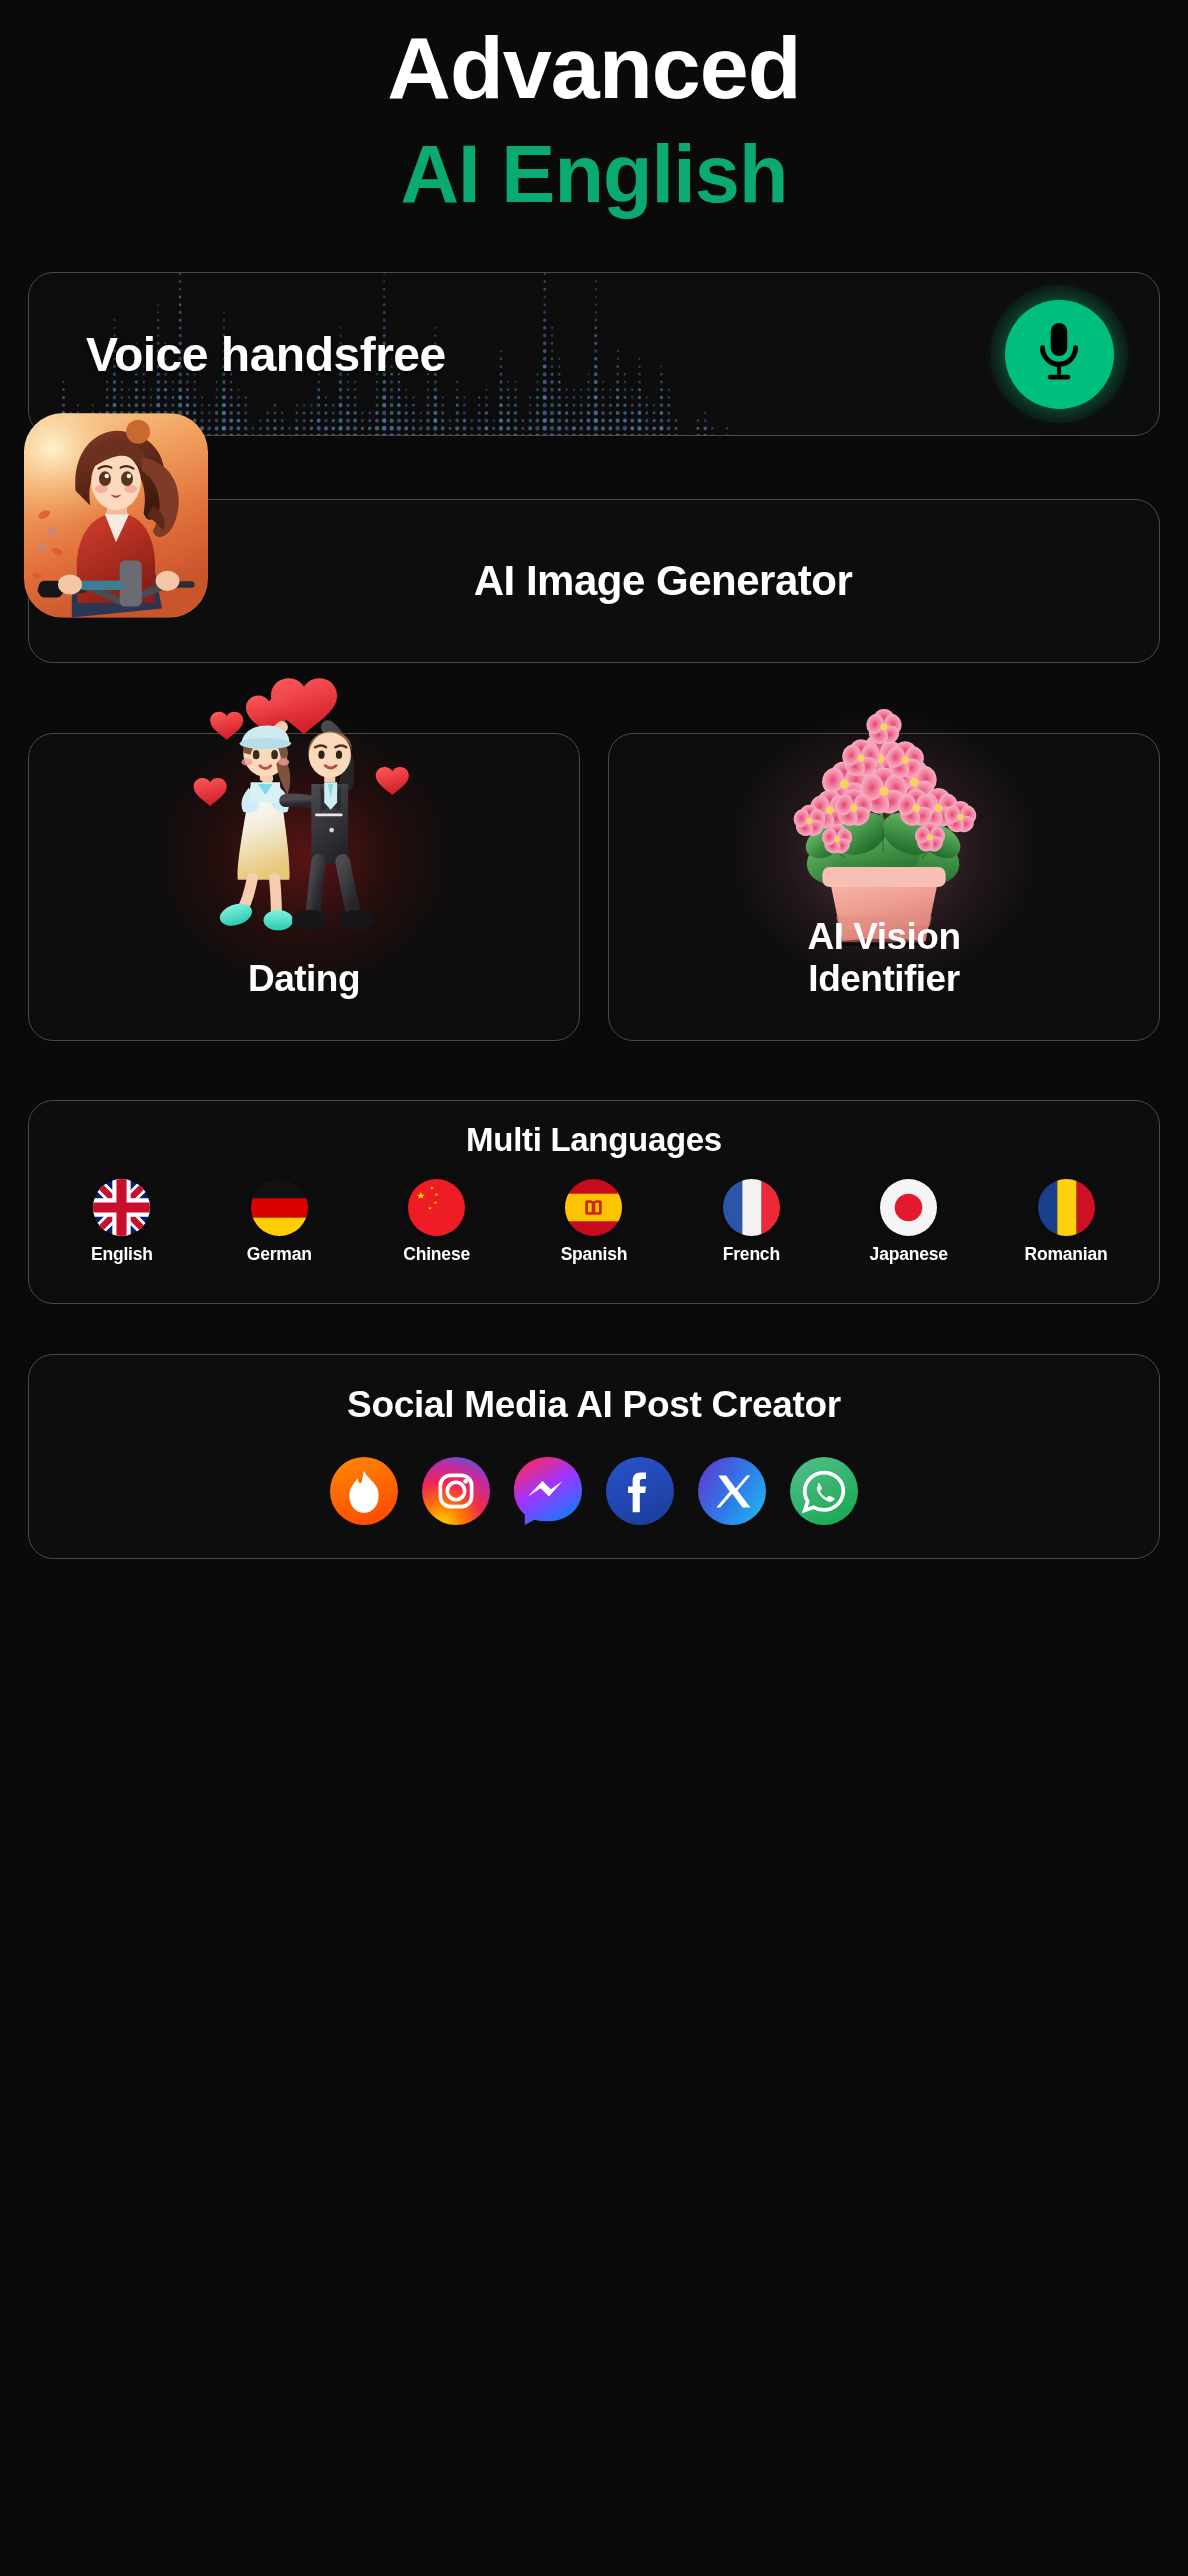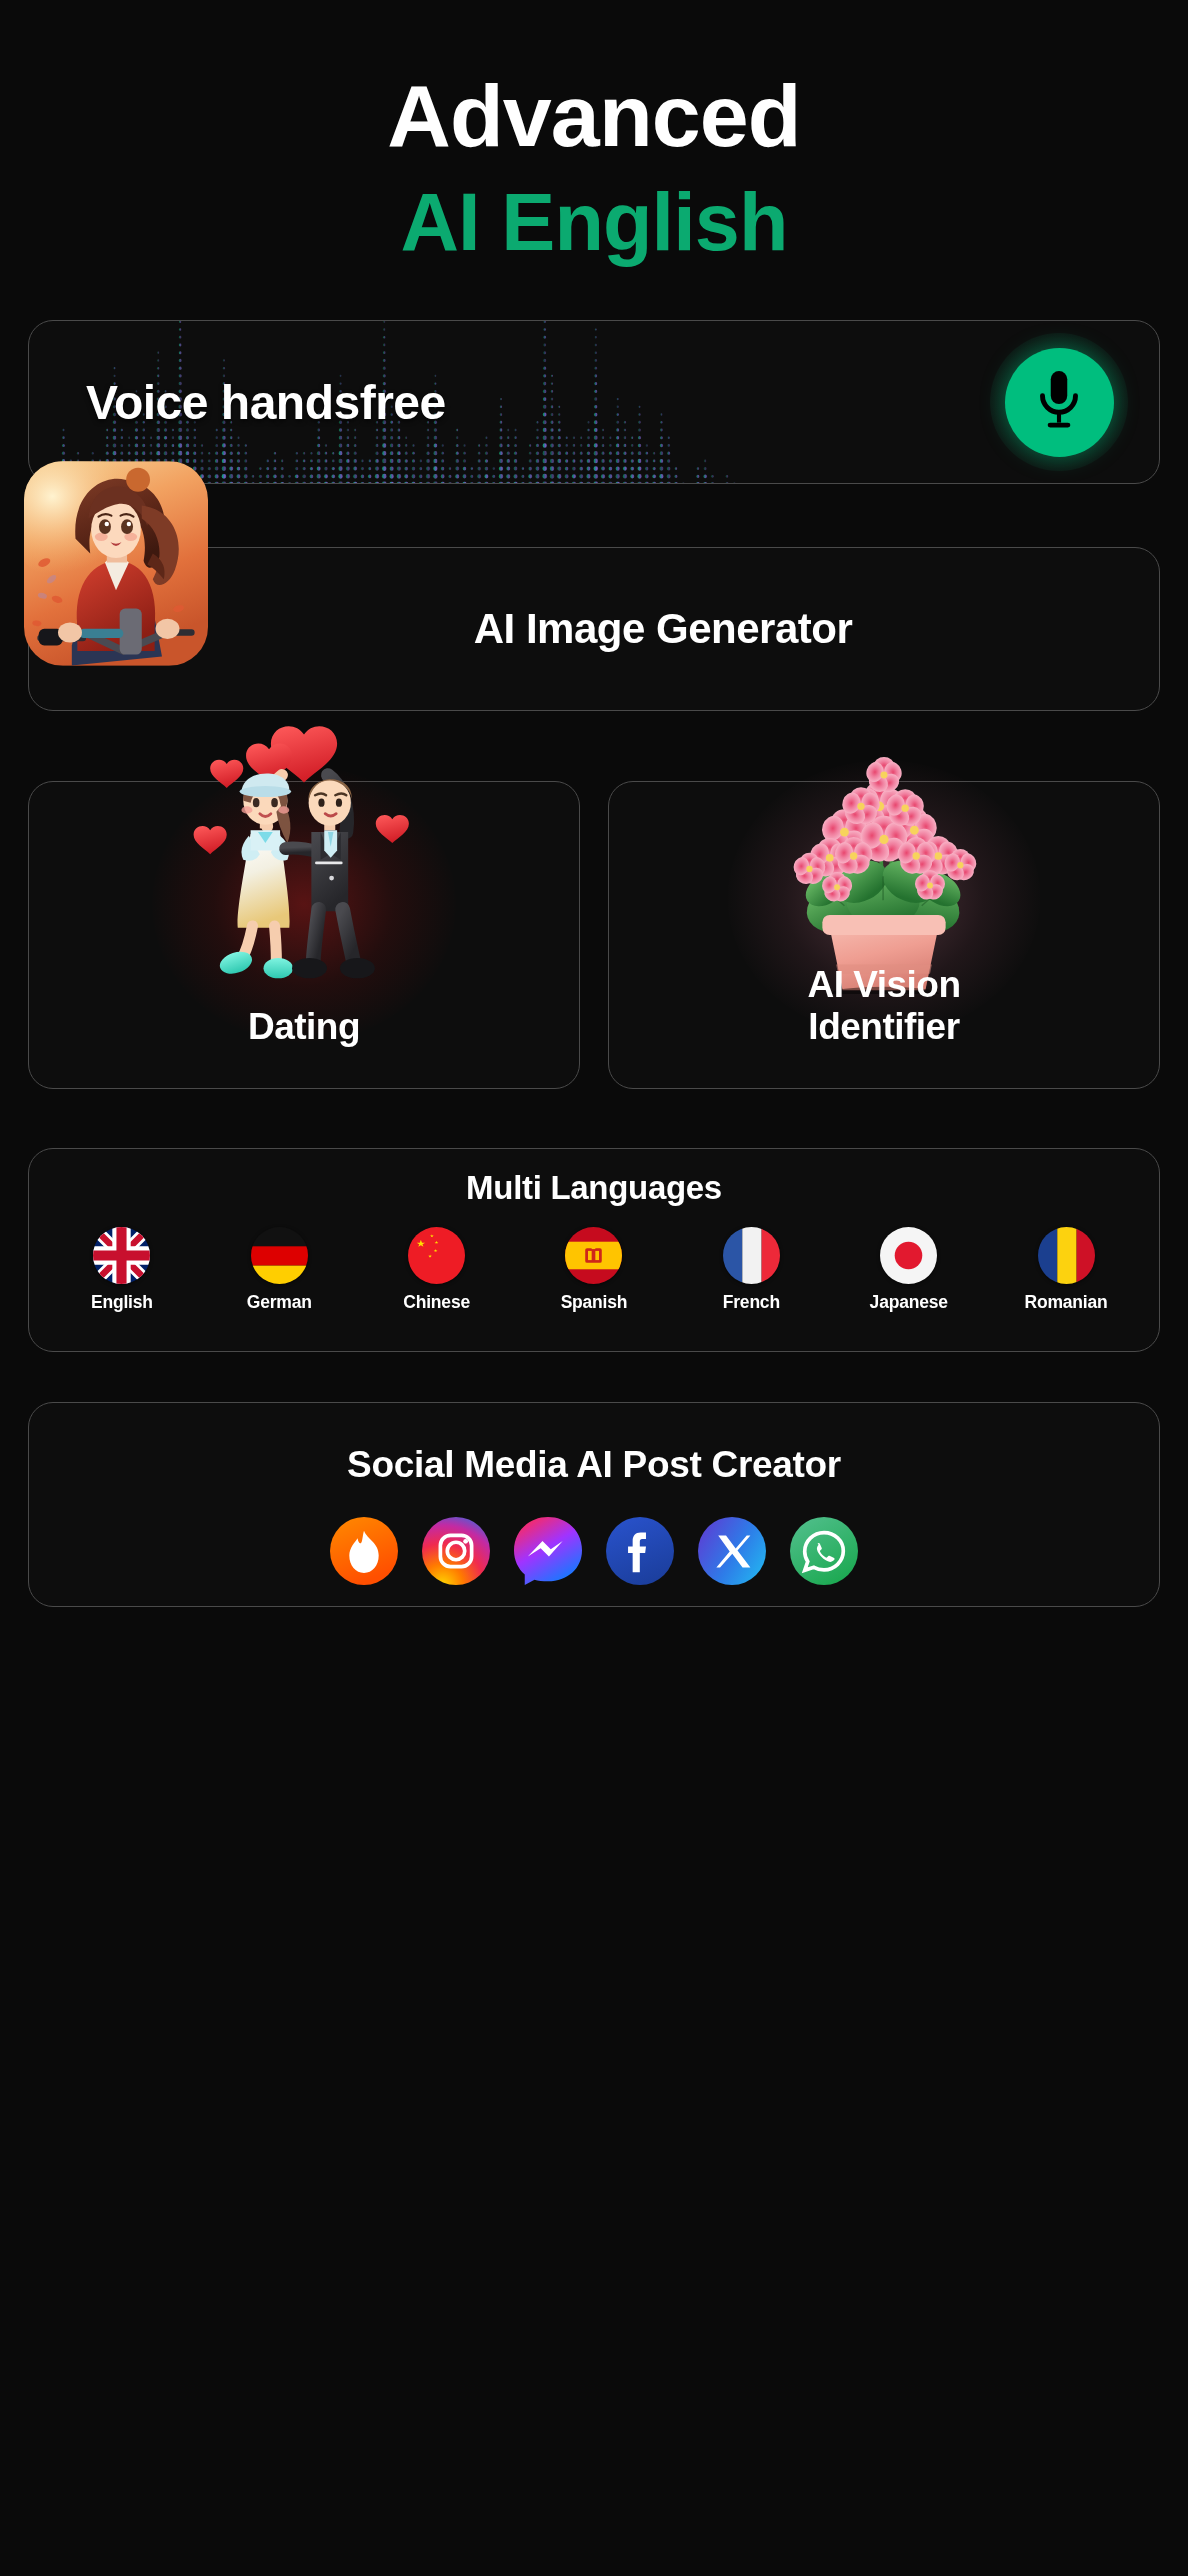--- a/index.html
+++ b/index.html
@@ -8,21 +8,21 @@
     width:1188px; height:2576px;
     background:#0a0a0a;
     font-family:"Liberation Sans", sans-serif;
     color:#fff;
     overflow:hidden;
     position:relative;
   }
 
   
   .headline{
-    padding-top:72px;
+    padding-top:24px;
     text-align:center;
     line-height:1.0;
   }
   .headline .l1{
     display:block;
     font-size:88px;
     font-weight:bold;
     letter-spacing:-0.9px;
     color:#ffffff;
   }
@@ -195,21 +195,21 @@
     margin-top:8.3px;
     font-size:17.5px;
     font-weight:bold;
     letter-spacing:-0.2px;
   }
 
   
   .social-card{
     margin:50px 28px 0 28px;
     height:205px;
-    padding-top:41px;
+    padding-top:29px;
   }
   .social-title{
     text-align:center;
     font-size:37px;
     font-weight:bold;
     letter-spacing:-0.3px;
   }
   .social-row{
     margin-top:31px;
     display:flex;

